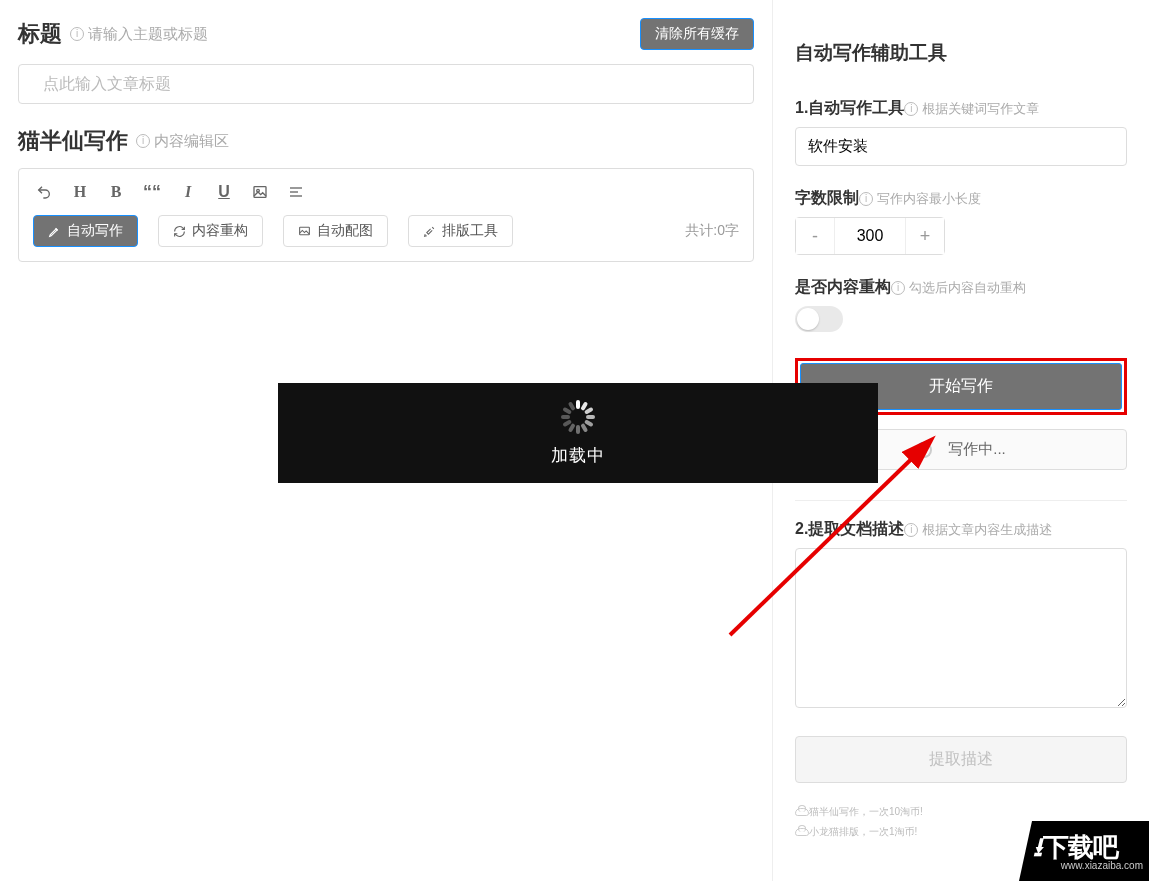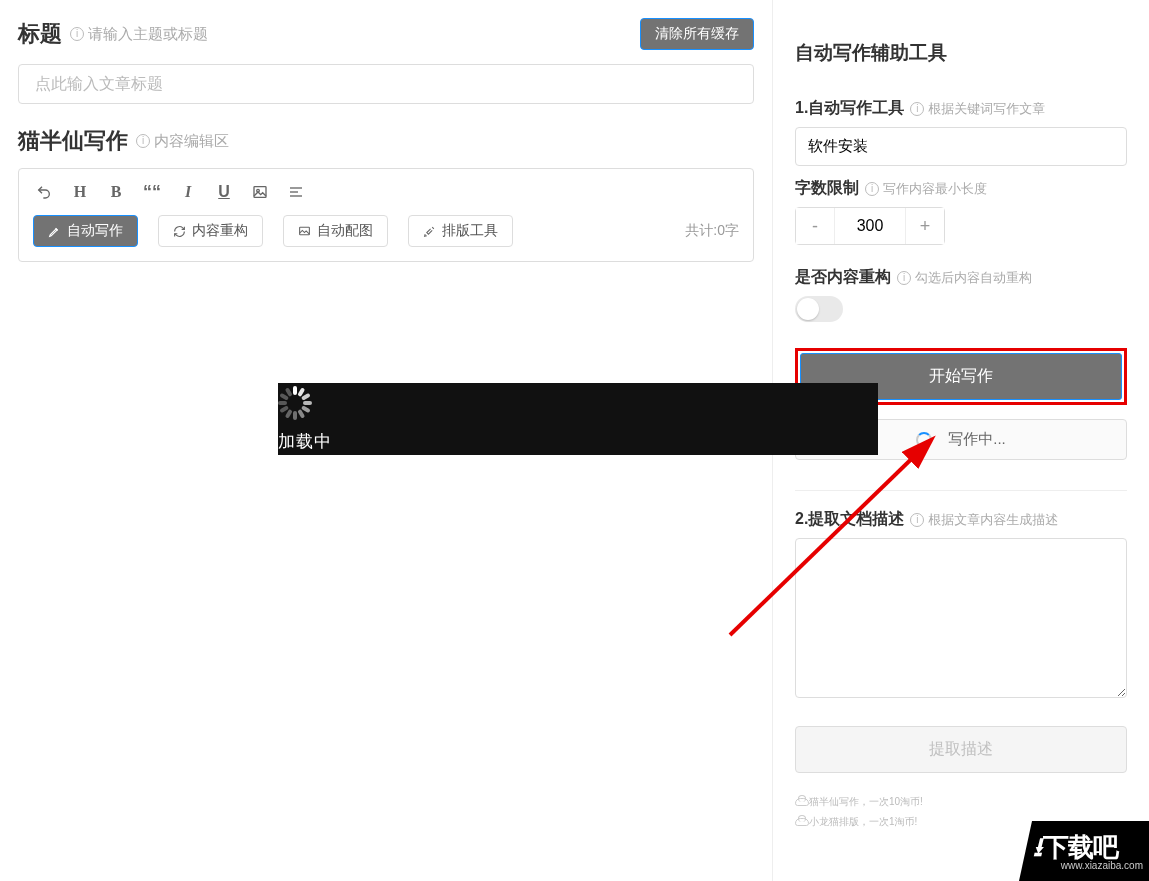--- a/index.html
+++ b/index.html
@@ -66,21 +66,21 @@
   }
   .btn-disabled {
     background: #f5f5f5;
     color: #c0c0c0;
     cursor: not-allowed;
   }
   .input {
     width: 100%;
     border: 1px solid #ddd;
     border-radius: 4px;
-    padding: 10px 16px;
+    padding: 10px 24px;
     font-size: 16px;
     color: #333;
   }
   .input::placeholder { color: #bbb; }
   .section-head {
     display: flex;
     align-items: center;
     gap: 8px;
     margin: 22px 0 12px 0;
   }
@@ -120,30 +120,29 @@
     font-weight: 700;
     margin-bottom: 32px;
     margin-top: 22px;
   }
   .sub-label {
     font-size: 16px;
     font-weight: 700;
     margin-bottom: 8px;
     display: flex;
     align-items: center;
-    gap: 6px;
   }
   .sub-hint { color: #aaa; font-size: 13px; font-weight: 400; display:inline-flex; align-items:center; gap:4px;}
   .side-input {
     width: 100%;
     border: 1px solid #ddd;
     border-radius: 4px;
     padding: 10px 12px;
     font-size: 15px;
-    margin-bottom: 12px;
+    margin-bottom: 22px;
   }
   .stepper {
     display: inline-flex;
     border: 1px solid #ddd;
     border-radius: 4px;
     height: 38px;
     margin-bottom: 22px;
   }
   .stepper button {
     width: 38px;
@@ -205,26 +204,26 @@
     margin-bottom: 24px;
   }
   .divider { height:1px; background:#eee; margin: 18px 0; }
   .note { color:#bbb; font-size:10px; display:flex; align-items:center; gap:0; margin-bottom:6px;}
   .note .cloud { width:14px;height:8px;border:1.5px solid #ccc;border-radius:8px 8px 4px 4px; position:relative;}
   .note .cloud::before{content:"";position:absolute;width:6px;height:6px;border:1.5px solid #ccc;border-radius:50%;top:-4px;left:2px;border-bottom:none;}
   
   .loading-overlay {
     position: absolute;
     left: 278px; top: 383px;
-    width: 600px; height: 72px;
+    width: 600px; height: 100px;
     background: #111;
     color: #fff;
     display: flex;
     flex-direction: column;
-    align-items: flex-start;
+    align-items: center;
     justify-content: center;
     gap: 10px;
     z-index: 50;
   }
   .spinner-lg {
     width: 34px; height: 34px;
     position: relative;
   }
   .spinner-lg span {
     position: absolute;

